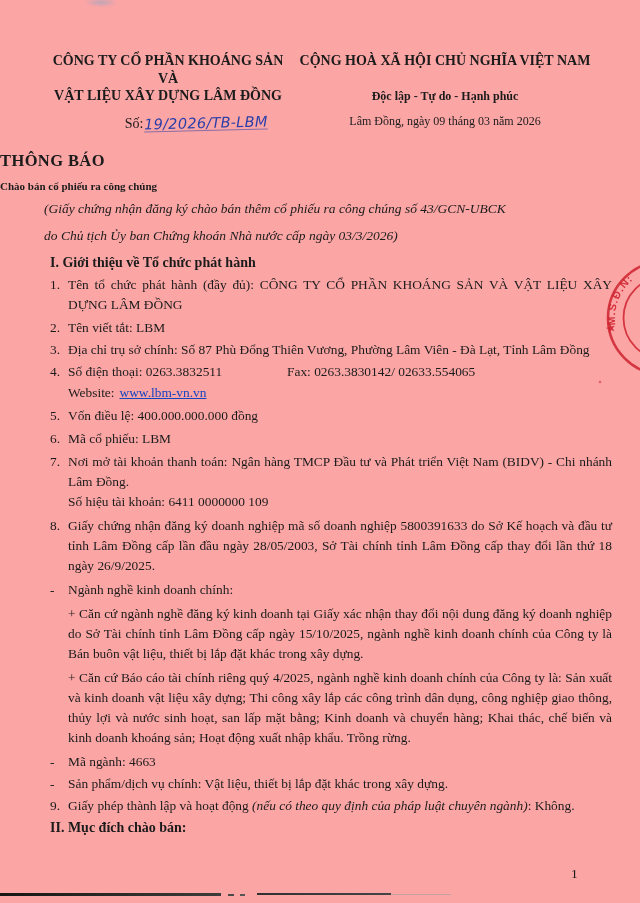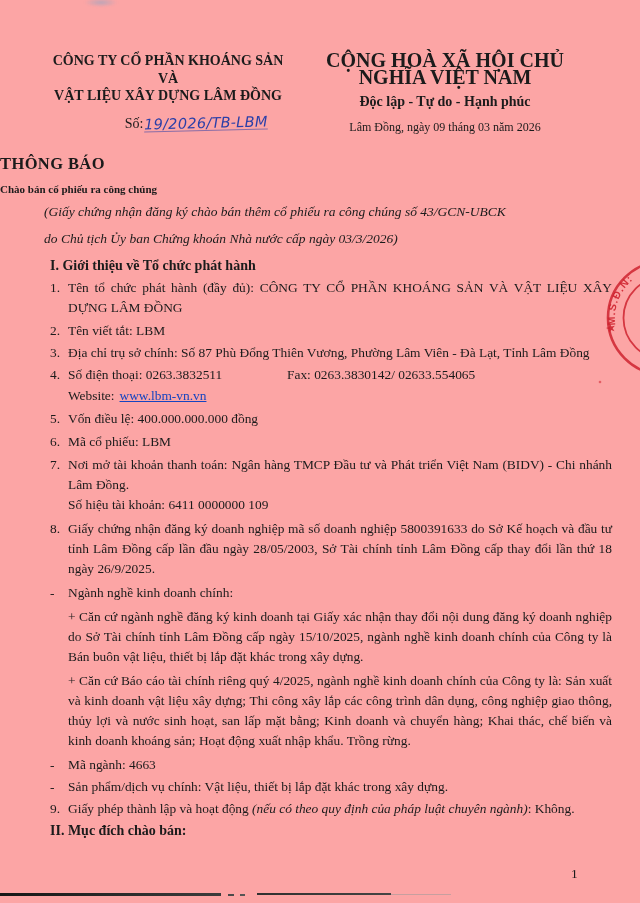--- a/index.html
+++ b/index.html
@@ -31,22 +31,22 @@
   .hdr-right { width:302px; text-align:center; }
   .company-line { font-weight:bold; font-size:14px; line-height:17.5px; }
   .doc-no { margin-top:10px; font-size:14px; padding-left:56px; }
   .doc-no-value {
     display:inline-block; color:#2b3fa8; font-family:"DejaVu Sans",sans-serif;
     font-style:italic; font-size:14.5px; letter-spacing:.3px;
     transform:rotate(-1.5deg); border-bottom:1px solid rgba(43,63,168,.0);
     text-decoration:underline; text-decoration-color:rgba(43,63,168,.55);
     text-underline-offset:2px;
   }
-  .republic { font-weight:bold; font-size:20px; line-height:17px; }
-  .motto    { font-weight:bold; font-size:14px; margin-top:8px; }
+  .republic { font-weight:bold; font-size:14px; line-height:17px; }
+  .motto    { font-weight:bold; font-size:12px; margin-top:20px; }
   .dateline { font-size:12px; margin-top:10px; }
 
   
   .titles { text-align:left; padding-right:12px; margin-top:19px; }
   .title-main { font-weight:bold; font-size:16.5px; letter-spacing:.4px; }
   .title-sub  { font-weight:bold; font-size:11px; margin-top:9px; }
   .title-note { font-style:italic; font-size:13.5px; margin-top:7px; line-height:20px;padding-left:44px; }
 
   
   .body { padding:0 28px 0 50px; margin-top:7px; font-size:13.4px; line-height:20px; }

